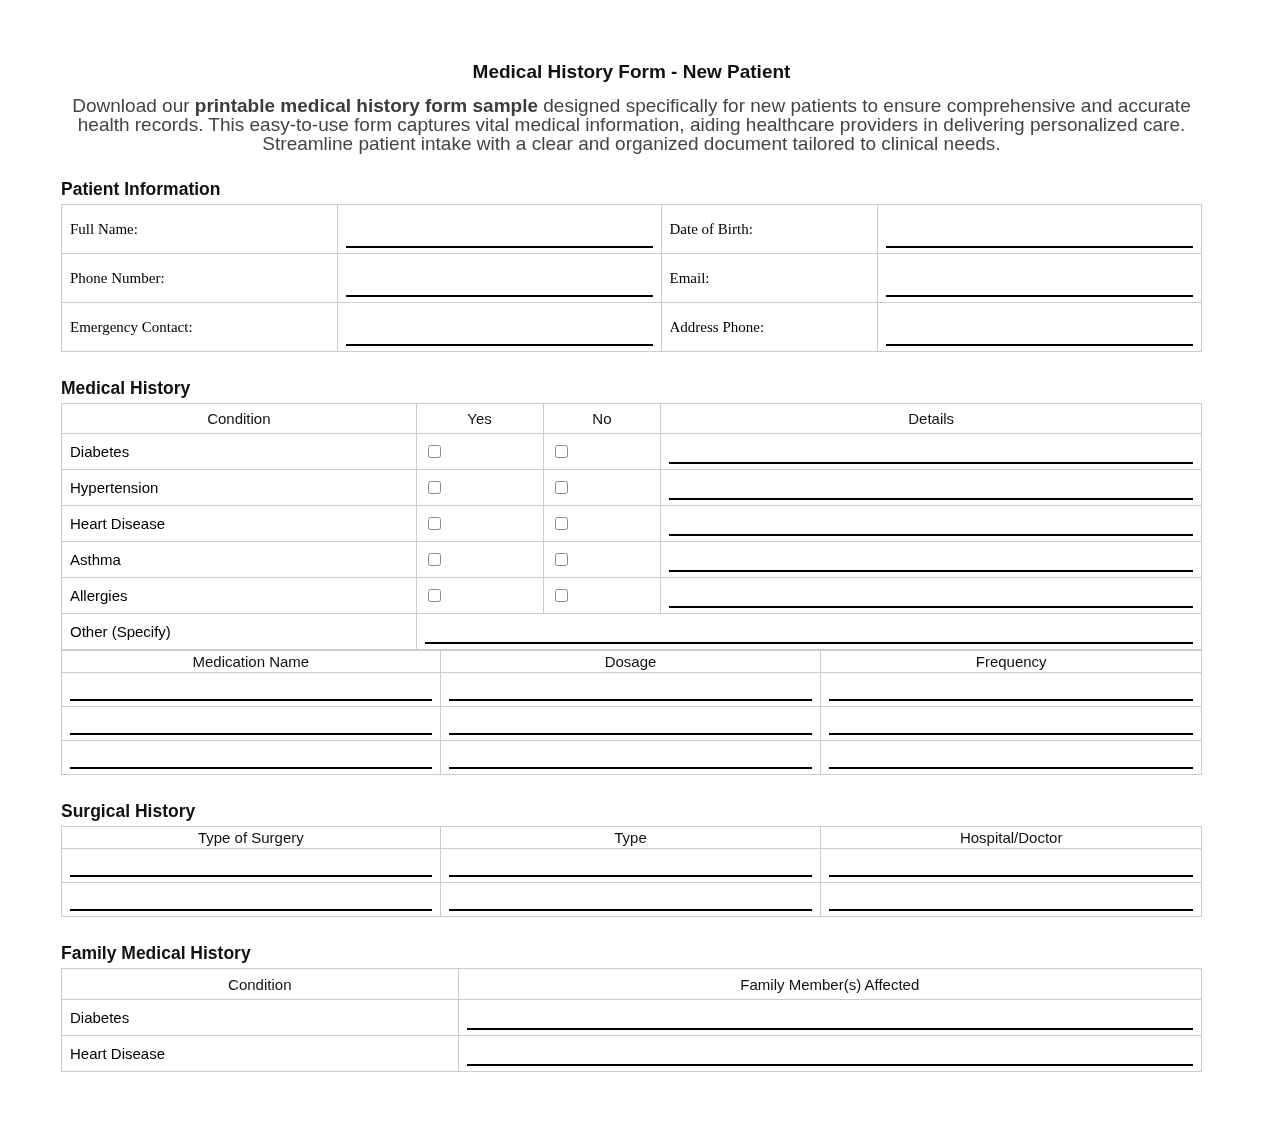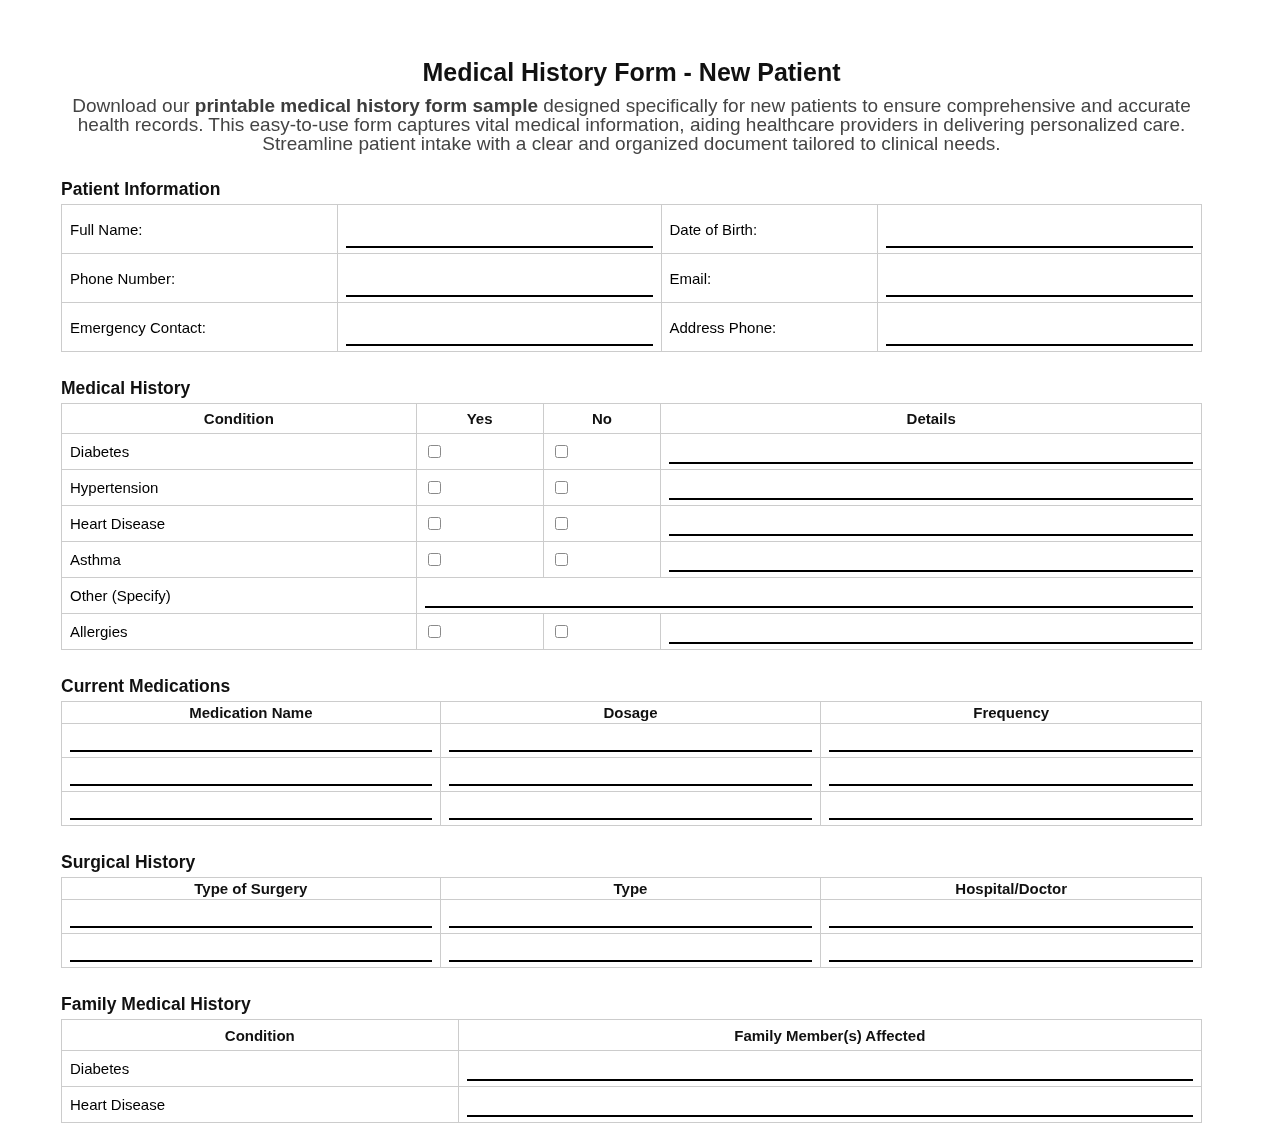--- a/index.html
+++ b/index.html
@@ -9,21 +9,21 @@
     height: 1132px;
     overflow: hidden;
     background: #ffffff;
     color: #000000;
     font-family: "Liberation Sans", sans-serif;
   }
   .content { padding: 0 61px; }
 
   h1.page-title {
     margin: 58px 0 0;
-    font-size: 25px;
+    font-size: 19px;
     line-height: 28px;
     font-weight: bold;
     text-align: center;
     color: #111111;
   }
   p.intro {
     margin: 10px 0 0;
     font-size: 19px;
     line-height: 19px;
     text-align: center;
@@ -43,21 +43,21 @@
     width: 100%;
     border-collapse: collapse;
     table-layout: fixed;
   }
   .form-table th, .form-table td {
     border: 1px solid #cccccc;
     font-size: 15px;
     padding: 0;
   }
   .form-table th {
-    font-weight: bold;
+    font-weight: normal;
     text-align: center;
     vertical-align: middle;
     color: #111111;
     margin-top: 24px;
   }
   td.label-cell {
     padding-left: 8px;
     vertical-align: middle;
     text-align: left;
   }
@@ -75,21 +75,21 @@
     display: block;
     width: 13px;
     height: 13px;
     margin: 0;
     border: 1px solid #8a8a8a;
     border-radius: 2.5px;
     background: #ffffff;
   }
 
   
-  .t-patient td { height: 49px; }
+  .t-patient td { height: 49px; font-family: Liberation Serif, serif; }
   .t-medhist th { height: 30px; }
   .t-medhist td { height: 36px; }
   .t-meds th, .t-surg th { height: 22px; }
   .t-meds td, .t-surg td { height: 34px; }
   .t-family th { height: 31px; }
   .t-family td { height: 36px; }
 </style>
 </head>
 <body>
 
@@ -198,41 +198,40 @@
             <input type="checkbox" class="cb" style="">
           </td>
       <td class="check-cell">
             <input type="checkbox" class="cb" style="">
           </td>
       <td class="write-cell">
             <div class="fill-line"></div>
           </td>
     </tr>
     <tr>
+      <td class="label-cell">Allergies</td>
+      <td class="check-cell">
+            <input type="checkbox" class="cb" style="">
+          </td>
+      <td class="check-cell">
+            <input type="checkbox" class="cb" style="">
+          </td>
+      <td class="write-cell">
+            <div class="fill-line"></div>
+          </td>
+    </tr>
+    <tr>
       <td class="label-cell">Other (Specify)</td>
       <td class="write-cell" colspan="3">
             <div class="fill-line"></div>
           </td>
     </tr>
-    <tr>
-      <td class="label-cell">Allergies</td>
-      <td class="check-cell">
-            <input type="checkbox" class="cb" style="">
-          </td>
-      <td class="check-cell">
-            <input type="checkbox" class="cb" style="">
-          </td>
-      <td class="write-cell">
-            <div class="fill-line"></div>
-          </td>
-    </tr>
-  </tbody>
-    </table>
-
-  <h2 class="section-heading">Current Medications</h2>
+  </tbody>
+    </table>
+
   <table class="form-table t-meds">
     <colgroup>
       <col style="width:33.22%">
         <col style="width:33.39%">
         <col style="width:33.39%">
     </colgroup>
     <tbody>
         <tr>
       <th>Medication Name</th>
       <th>Dosage</th>

